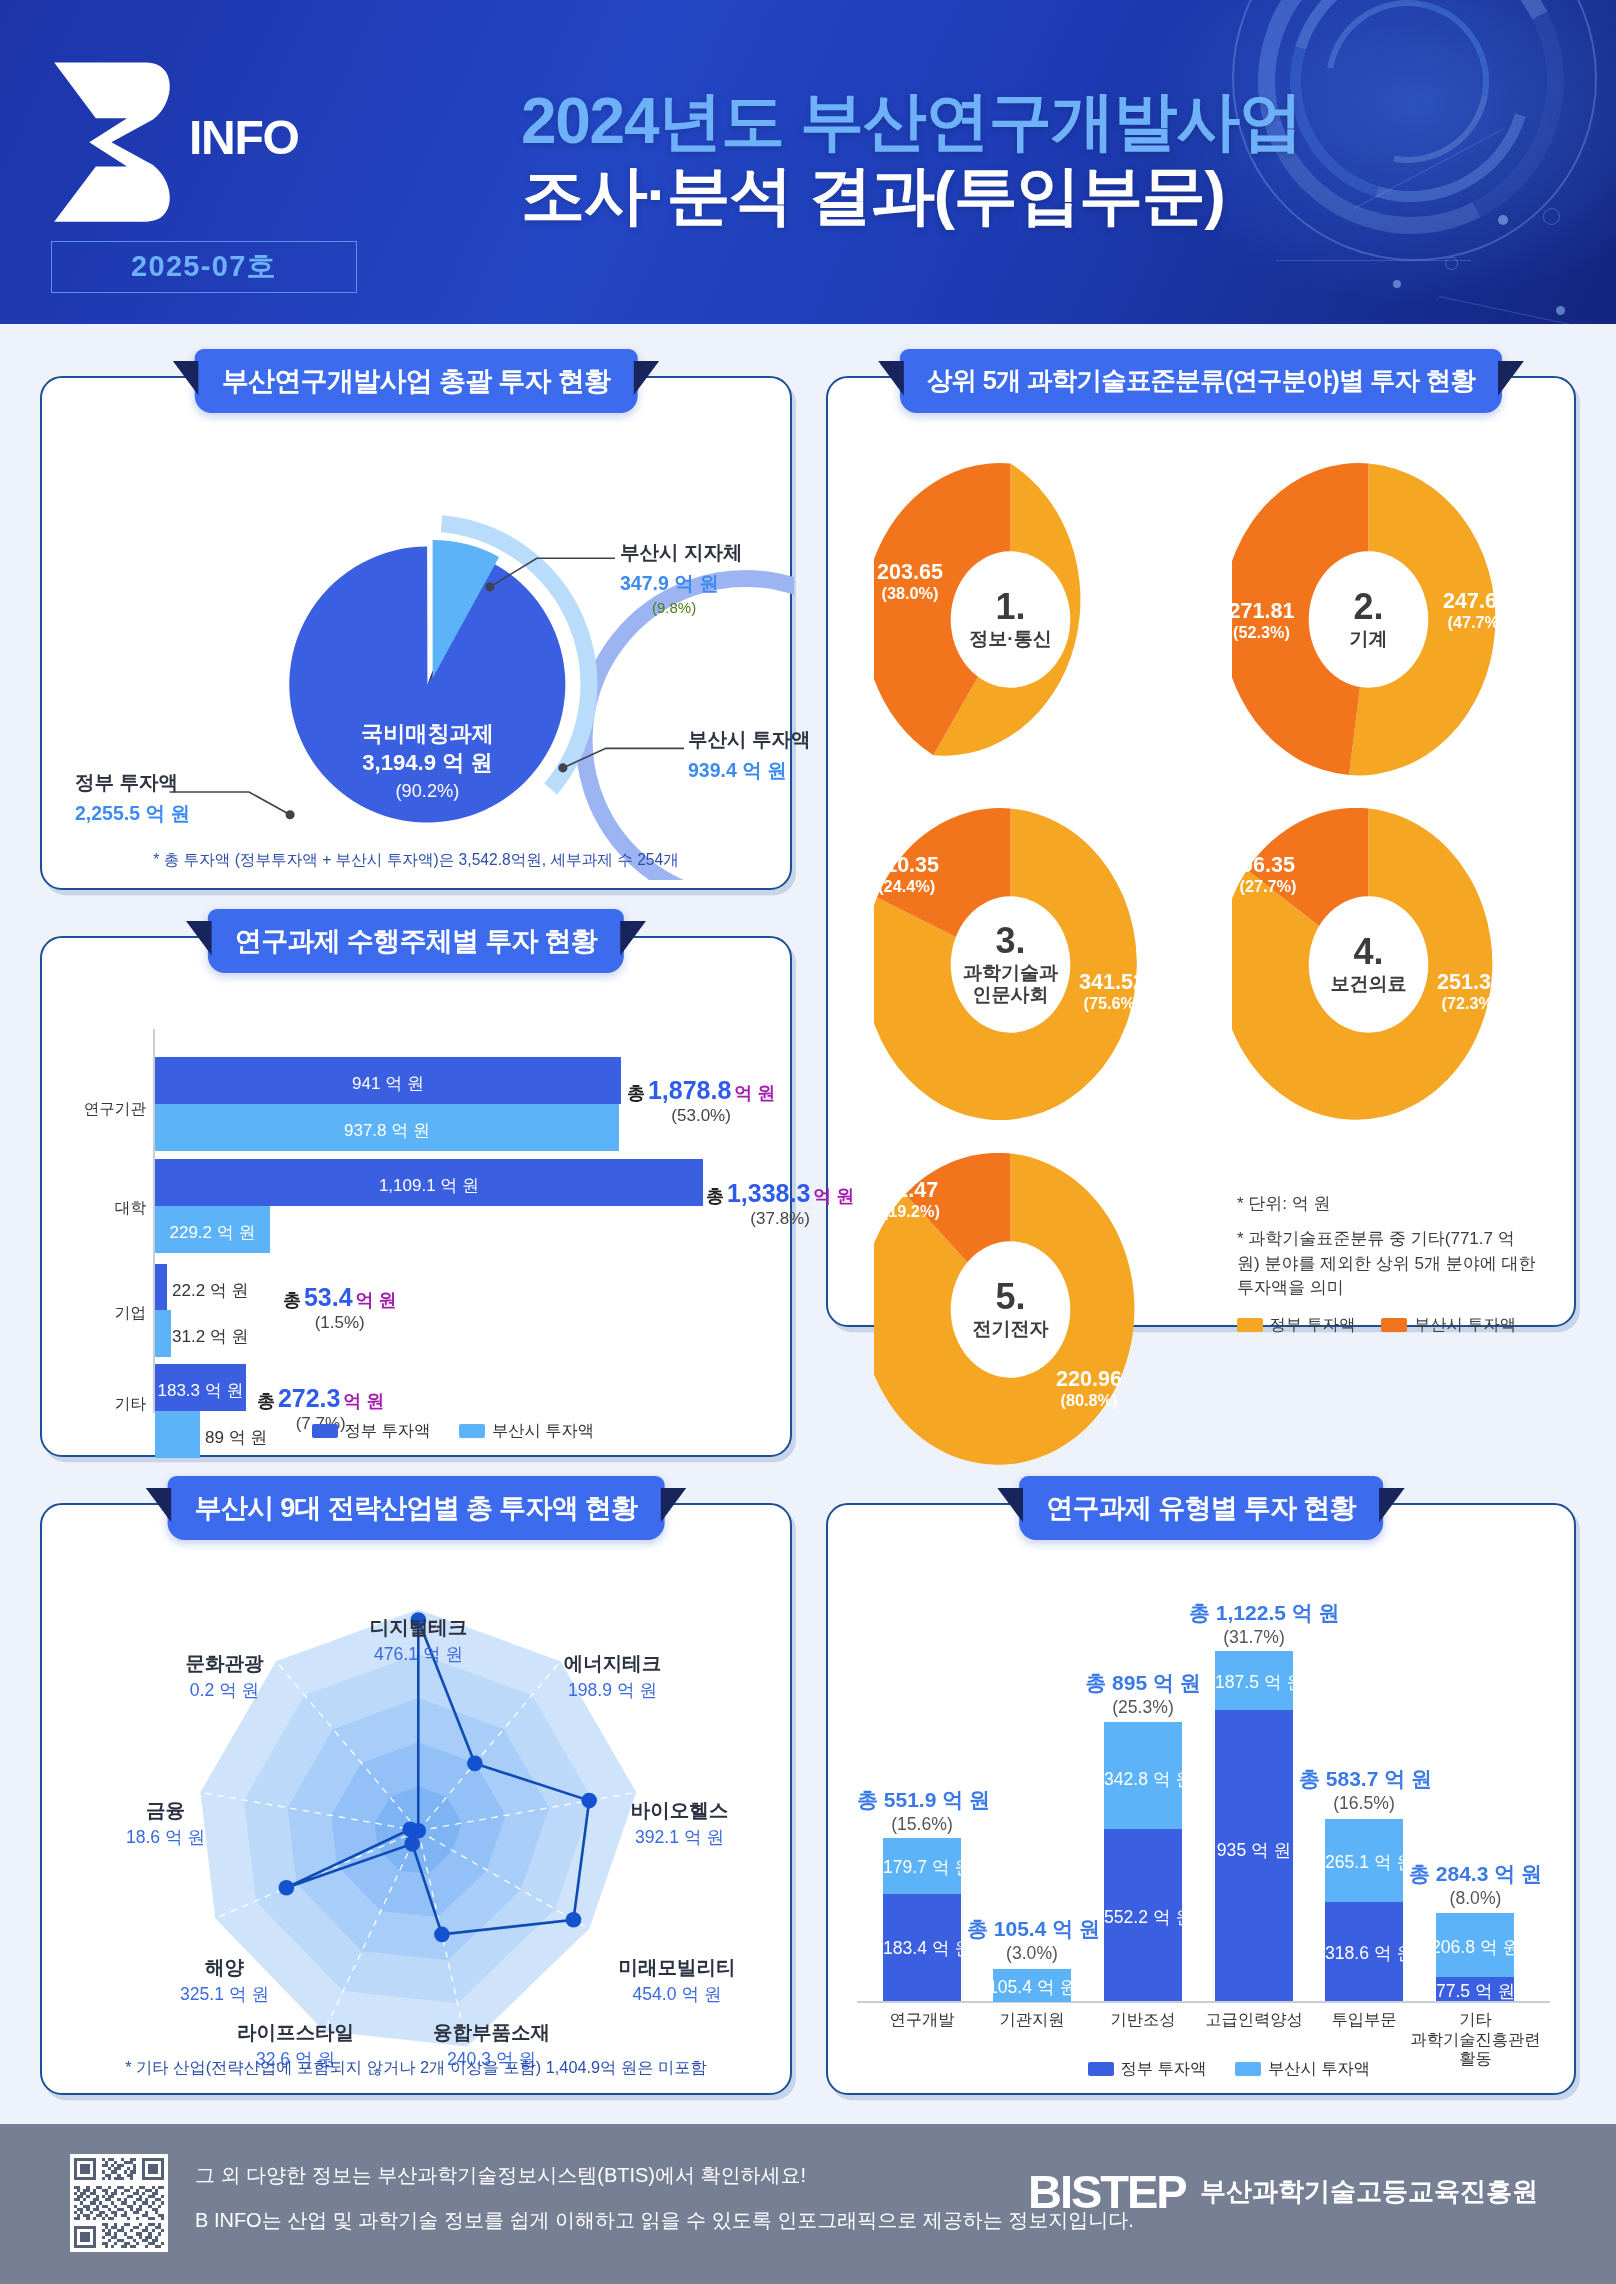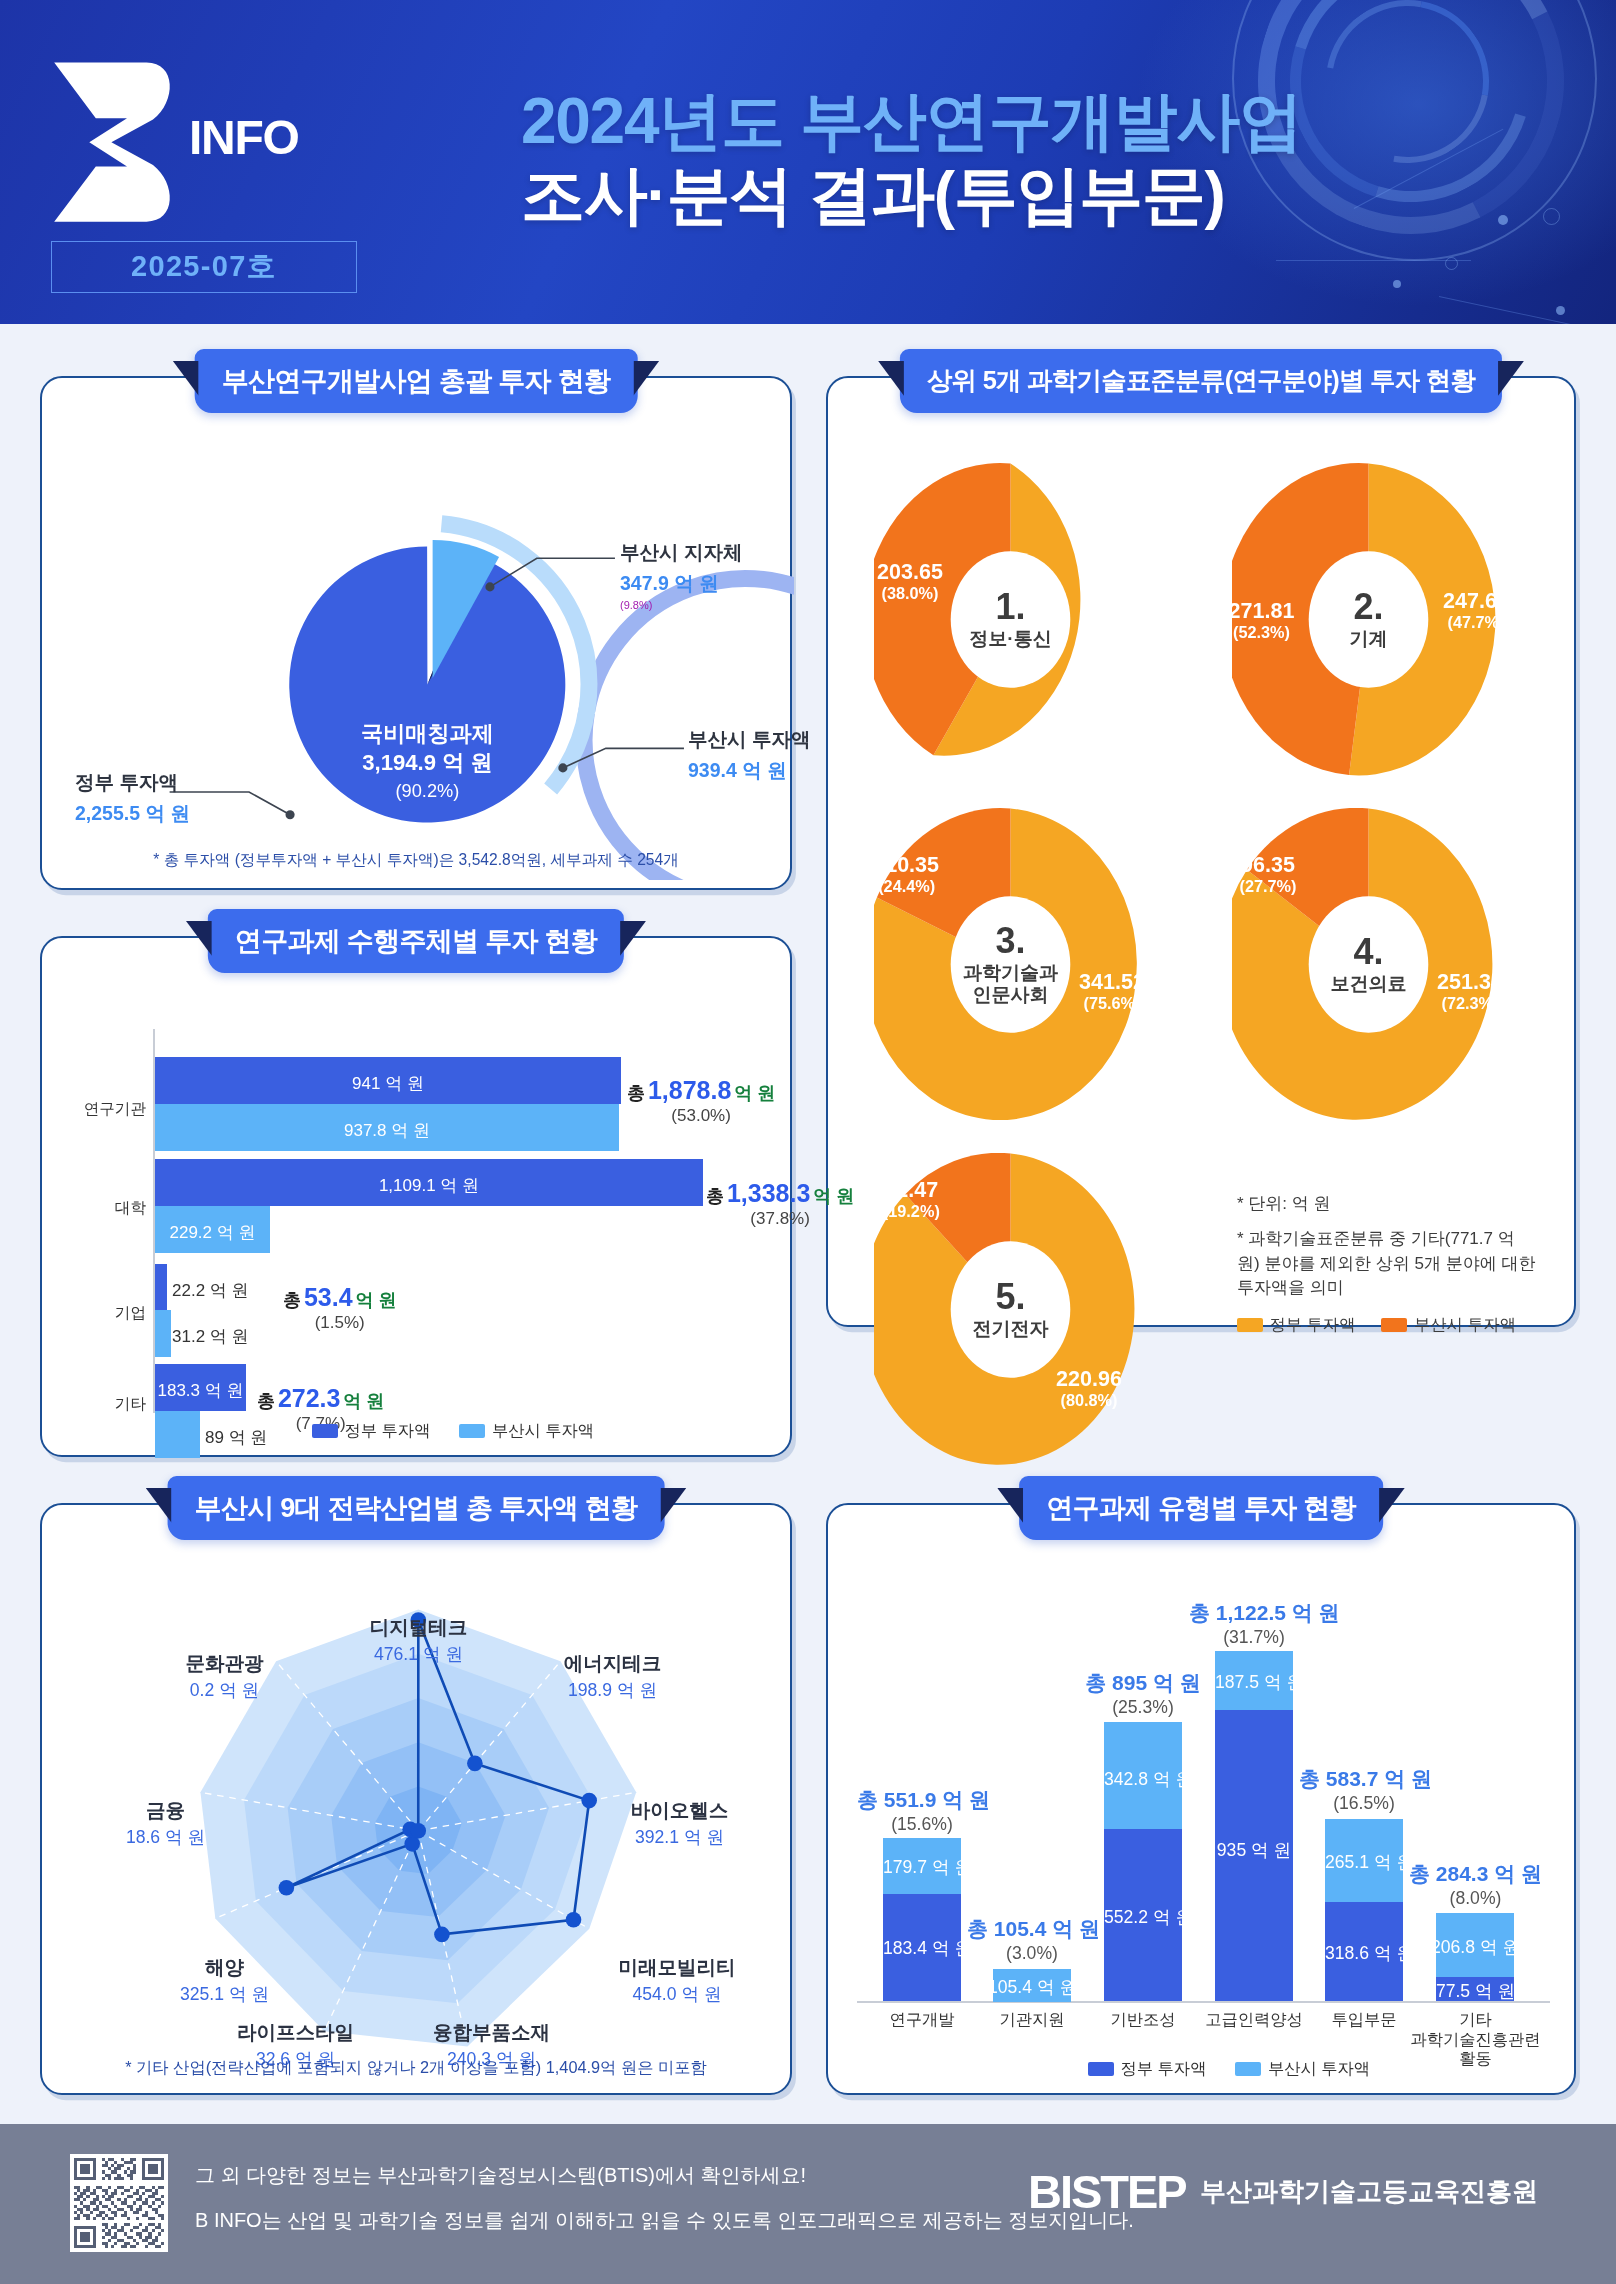--- a/index.html
+++ b/index.html
@@ -70,21 +70,21 @@
     background:#17255c;z-index:-1;
   }
   .ribbon::before{left:-22px;clip-path:polygon(0 0,100% 0,100% 100%);}
   .ribbon::after{right:-22px;clip-path:polygon(0 0,100% 0,0 100%);}
   .note{
     position:absolute;color:#2b4ea8;font-size:14.3px;text-align:center;width:100%;
   }
   .lead-label{position:absolute;font-weight:bold;white-space:nowrap;}
   .lead-label .t{color:#2e3440;font-size:19.5px;}
   .lead-label .v{color:#3d8bf2;font-size:19.5px;}
-  .lead-label .p{color:#a21caf;font-size:11px;font-weight:normal;}
+  .lead-label .p{color:#4d7c0f;font-size:15px;font-weight:normal;margin-left:32px;}
 
   
   .odonut{position:absolute;}
   .odonut .ctr{
     position:absolute;left:50%;top:50%;transform:translate(-50%,-50%);
     text-align:center;color:#3c3c3c;white-space:nowrap;
   }
   .odonut .ctr .num{font-size:36px;font-weight:bold;line-height:1;}
   .odonut .ctr .nm{font-size:19px;font-weight:bold;margin-top:3.9px;line-height:1.15;}
   .olab{position:absolute;color:#fff;font-weight:bold;text-align:center;white-space:nowrap;line-height:1.1;}
@@ -98,21 +98,21 @@
 
   
   .hb-axis{position:absolute;background:#c8cdd6;width:2px;}
   .hb-cat{position:absolute;font-size:15.6px;color:#333;text-align:right;white-space:nowrap;}
   .hb-bar{position:absolute;border-radius:0;}
   .hb-inlab{position:absolute;font-size:17px;color:#fff;white-space:nowrap;}
   .hb-inlab.out{color:#333;}
   .hb-tot{position:absolute;white-space:nowrap;}
   .hb-tot .k{font-size:18px;color:#222;font-weight:bold;}
   .hb-tot .v{font-size:25px;color:#2d5bea;font-weight:bold;}
-  .hb-tot .u{font-size:18px;color:#15803d;font-weight:bold;}
+  .hb-tot .u{font-size:18px;color:#a21caf;font-weight:bold;}
   .hb-tot .p{font-size:17px;color:#444;display:block;text-align:center;margin-top:1.3px;}
   .blegend{position:absolute;display:flex;gap:29px;align-items:center;}
   .blegend .it{display:flex;align-items:center;gap:6.5px;font-size:16.3px;color:#333;}
 
   
   .radar-lab{position:absolute;text-align:center;white-space:nowrap;}
   .radar-lab .n{font-size:19.5px;color:#2b3242;font-weight:bold;display:block;}
   .radar-lab .v{font-size:17.6px;color:#3a69e0;display:block;margin-top:1.3px;}
 
   

